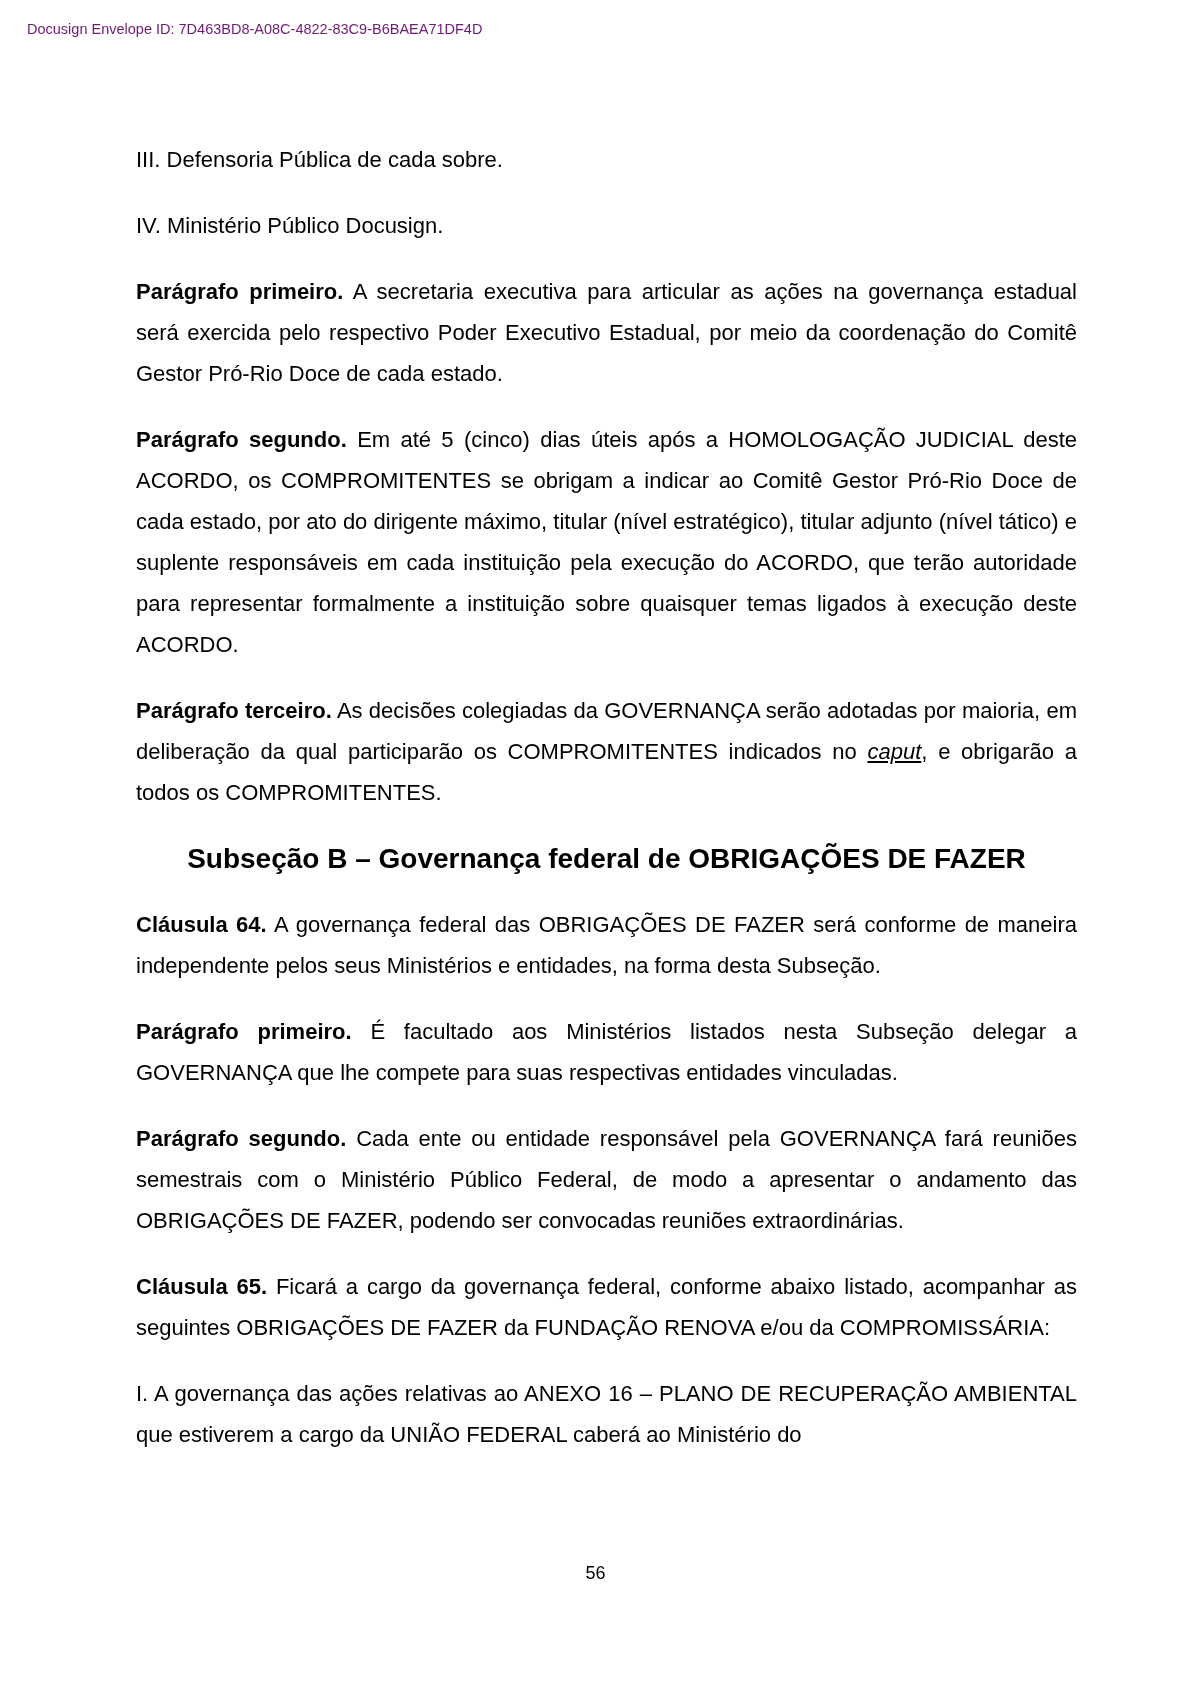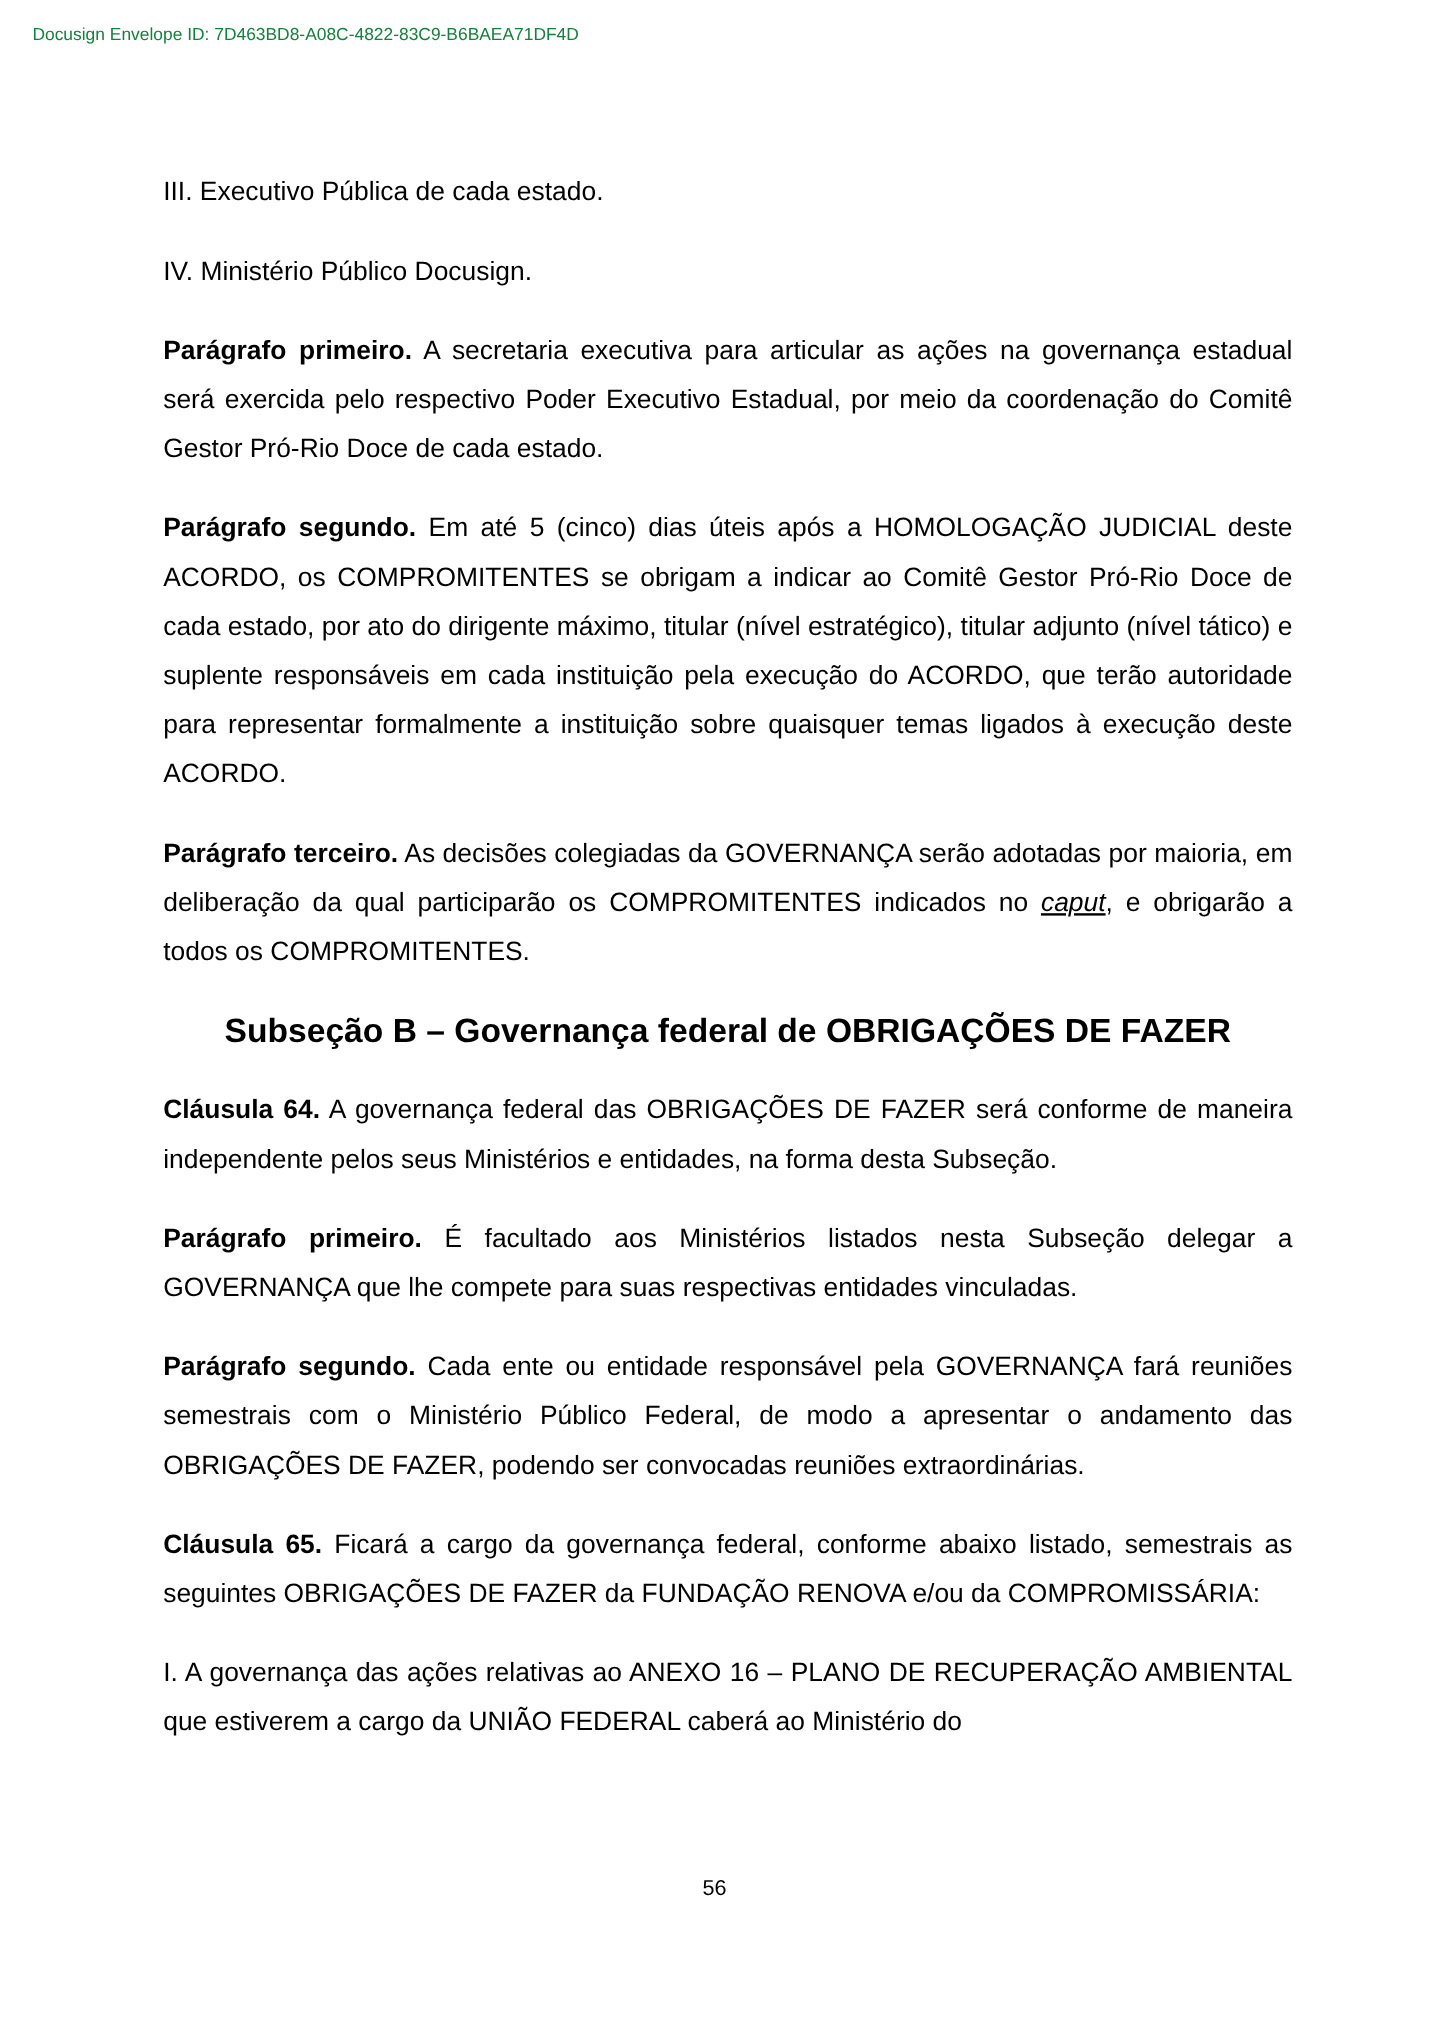--- a/index.html
+++ b/index.html
@@ -15,21 +15,21 @@
     color: #000000;
     font-family: "Liberation Sans", "DejaVu Sans", sans-serif;
     overflow: hidden;
   }
   .envelope-id {
     position: absolute;
     top: 20px;
     left: 27px;
     font-size: 14.5px;
     line-height: 18px;
-    color: #15803d;
+    color: #701a75;
     white-space: nowrap;
   }
   .content {
     position: absolute;
     top: 139px;
     left: 136px;
     width: 941px;
   }
   .para {
     margin: 0 0 25px 0;
@@ -64,39 +64,39 @@
 </style>
 </head>
 <body>
 
 <div class="page">
 
   <div class="envelope-id">Docusign Envelope ID: 7D463BD8-A08C-4822-83C9-B6BAEA71DF4D</div>
 
   <div class="content">
 
-    <p class="para">III. Executivo Pública de cada estado.</p>
+    <p class="para">III. Defensoria Pública de cada sobre.</p>
 
     <p class="para">IV. Ministério Público Docusign.</p>
 
     <p class="para"><span class="b">Parágrafo primeiro.</span> <span>A secretaria executiva para articular as ações na governança estadual será exercida pelo respectivo Poder Executivo Estadual, por meio da coordenação do Comitê Gestor Pró-Rio Doce de cada estado.</span></p>
 
     <p class="para"><span class="b">Parágrafo segundo.</span> <span>Em até 5 (cinco) dias úteis após a HOMOLOGAÇÃO JUDICIAL deste ACORDO, os COMPROMITENTES se obrigam a indicar ao Comitê Gestor Pró-Rio Doce de cada estado, por ato do dirigente máximo, titular (nível estratégico), titular adjunto (nível tático) e suplente responsáveis em cada instituição pela execução do ACORDO, que terão autoridade para representar formalmente a instituição sobre quaisquer temas ligados à execução deste ACORDO.</span></p>
 
     <p class="para"><span class="b">Parágrafo terceiro.</span> <span>As decisões colegiadas da GOVERNANÇA serão adotadas por maioria, em deliberação da qual participarão os COMPROMITENTES indicados no</span> <span class="it">caput</span><span>, e obrigarão a todos os COMPROMITENTES.</span></p>
 
     <p class="heading">Subseção B – Governança federal de OBRIGAÇÕES DE FAZER</p>
 
     <p class="para"><span class="b">Cláusula 64.</span> <span>A governança federal das OBRIGAÇÕES DE FAZER será conforme de maneira independente pelos seus Ministérios e entidades, na forma desta Subseção.</span></p>
 
     <p class="para"><span class="b">Parágrafo primeiro.</span> <span>É facultado aos Ministérios listados nesta Subseção delegar a GOVERNANÇA que lhe compete para suas respectivas entidades vinculadas.</span></p>
 
     <p class="para"><span class="b">Parágrafo segundo.</span> <span>Cada ente ou entidade responsável pela GOVERNANÇA fará reuniões semestrais com o Ministério Público Federal, de modo a apresentar o andamento das OBRIGAÇÕES DE FAZER, podendo ser convocadas reuniões extraordinárias.</span></p>
 
-    <p class="para"><span class="b">Cláusula 65.</span> <span>Ficará a cargo da governança federal, conforme abaixo listado, semestrais as seguintes OBRIGAÇÕES DE FAZER da FUNDAÇÃO RENOVA e/ou da COMPROMISSÁRIA:</span></p>
+    <p class="para"><span class="b">Cláusula 65.</span> <span>Ficará a cargo da governança federal, conforme abaixo listado, acompanhar as seguintes OBRIGAÇÕES DE FAZER da FUNDAÇÃO RENOVA e/ou da COMPROMISSÁRIA:</span></p>
 
     <p class="para">I. A governança das ações relativas ao ANEXO 16 – PLANO DE RECUPERAÇÃO AMBIENTAL que estiverem a cargo da UNIÃO FEDERAL caberá ao Ministério do</p>
 
   </div>
 
   <div class="page-number">56</div>
 
 </div>
 
 </body></html>

